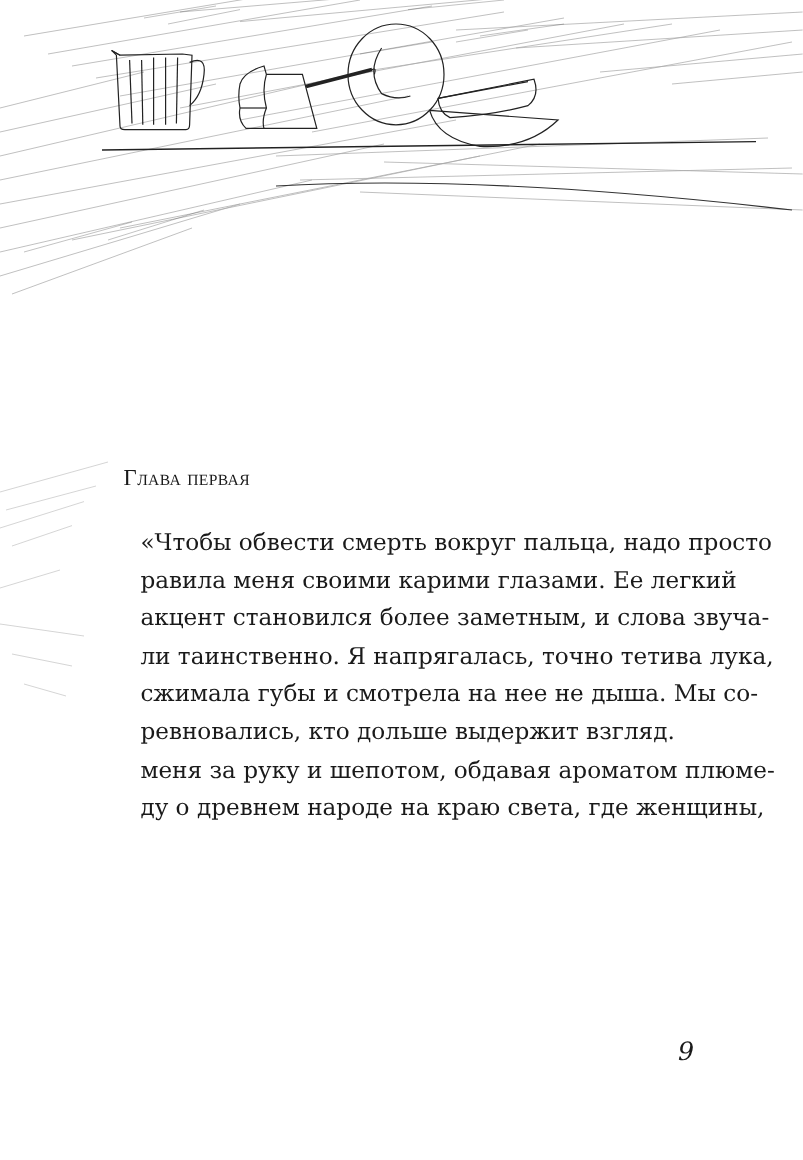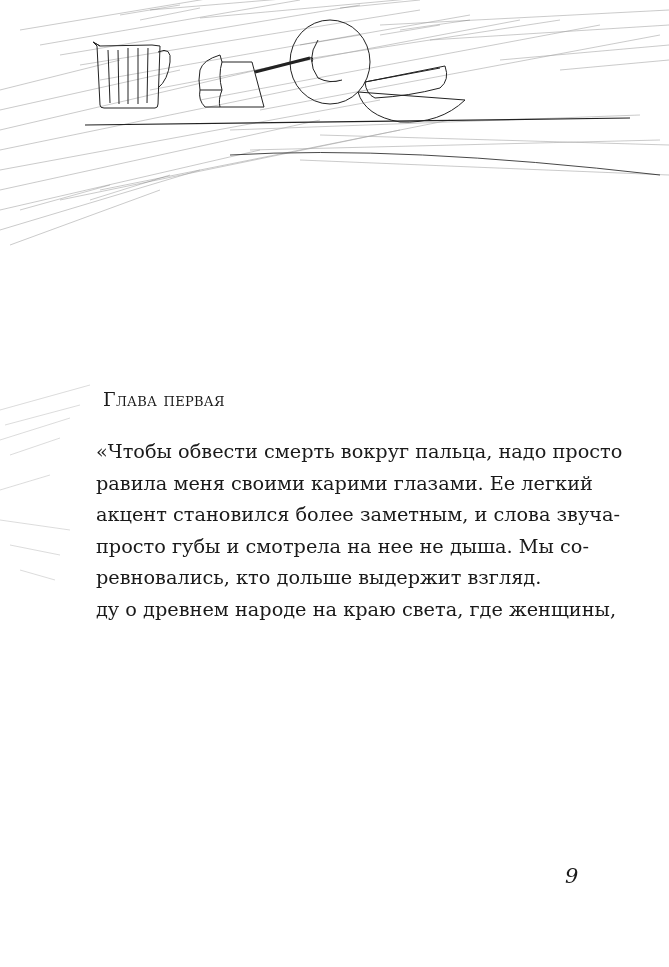--- a/index.html
+++ b/index.html
@@ -1,22 +1,22 @@
 <!DOCTYPE html>
 <html><head>
   <meta charset="utf-8">
   <style>
     html, body { margin: 0; padding: 0; background: #ffffff; }
     body { width: 669px; height: 967px; position: relative; overflow: hidden;
            font-family: "DejaVu Serif", "Liberation Serif", serif; color: #1a1a1a; }
     .illustration { position: absolute; left: 0; top: 0; width: 669px; height: 250px; }
     .side-streaks { position: absolute; left: 0; top: 380px; width: 100px; height: 300px; }
     .chapter-title { position: absolute; left: 103px; top: 388px; font-size: 19px;
-                     font-variant: small-caps; letter-spacing: 0.3px; }
-    .text-block { position: absolute; left: 96px; top: 436px; width: 476px;
+                     font-variant: small-caps; letter-spacing: 0.3px; font-family: Liberation Serif, serif; }
+    .text-block { position: absolute; left: 117px; top: 436px; width: 476px;
                   font-size: 19.3px; line-height: 31.6px; }
     .text-block .line { display: block; white-space: nowrap; text-align: justify;
                         text-align-last: justify; height: 31.6px; }
     .text-block .line.last { text-align-last: left; }
     .text-block .line.indent { padding-left: 32px; }
     .page-number { position: absolute; left: 565px; top: 864px; font-style: italic;
                    font-size: 21px; }
   </style>
 </head>
 <body>
@@ -110,18 +110,20 @@
       <path d="M20 190 L55 200"></path>
   </g>
 </svg>
 
 <div class="chapter-title">Глава первая</div>
 
 <div class="text-block">
   <span class="line">«Чтобы обвести смерть вокруг пальца, надо просто</span>
   <span class="line">равила меня своими карими глазами. Ее легкий</span>
   <span class="line">акцент становился более заметным, и слова звуча-</span>
-  <span class="line">просто губы и смотрела на нее не дыша. Мы со-</span>
+  <span class="line">ли таинственно. Я напрягалась, точно тетива лука,</span>
+  <span class="line">сжимала губы и смотрела на нее не дыша. Мы со-</span>
   <span class="line last">ревновались, кто дольше выдержит взгляд.</span>
+  <span class="line">меня за руку и шепотом, обдавая ароматом плюме-</span>
   <span class="line">ду о древнем народе на краю света, где женщины,</span>
 </div>
 
 <div class="page-number">9</div>
 
 </body></html>

